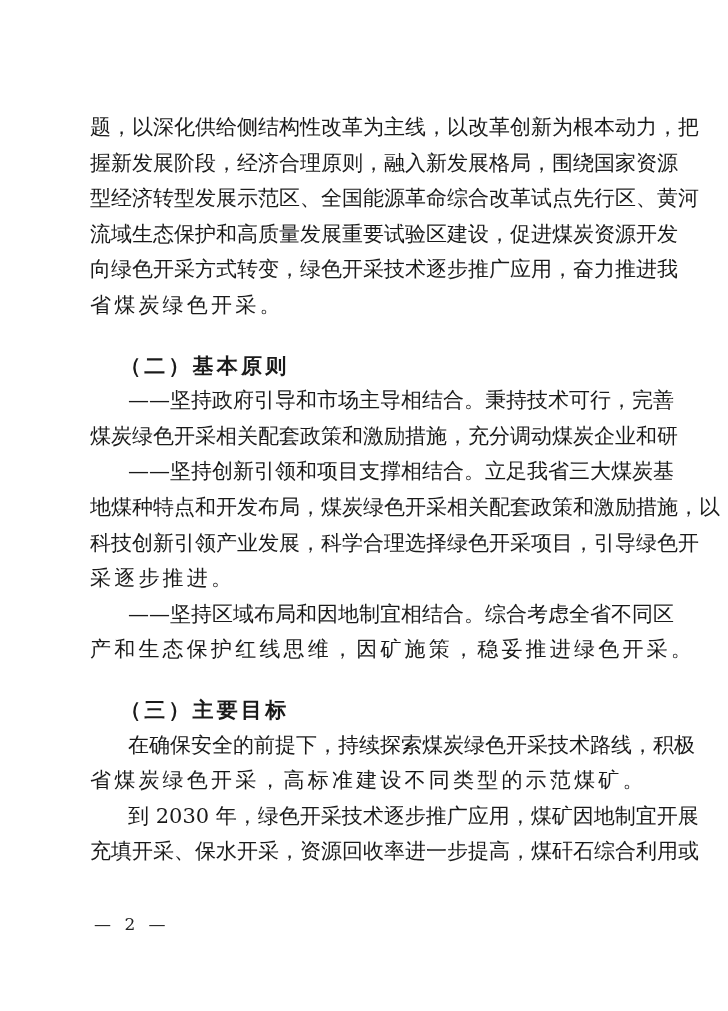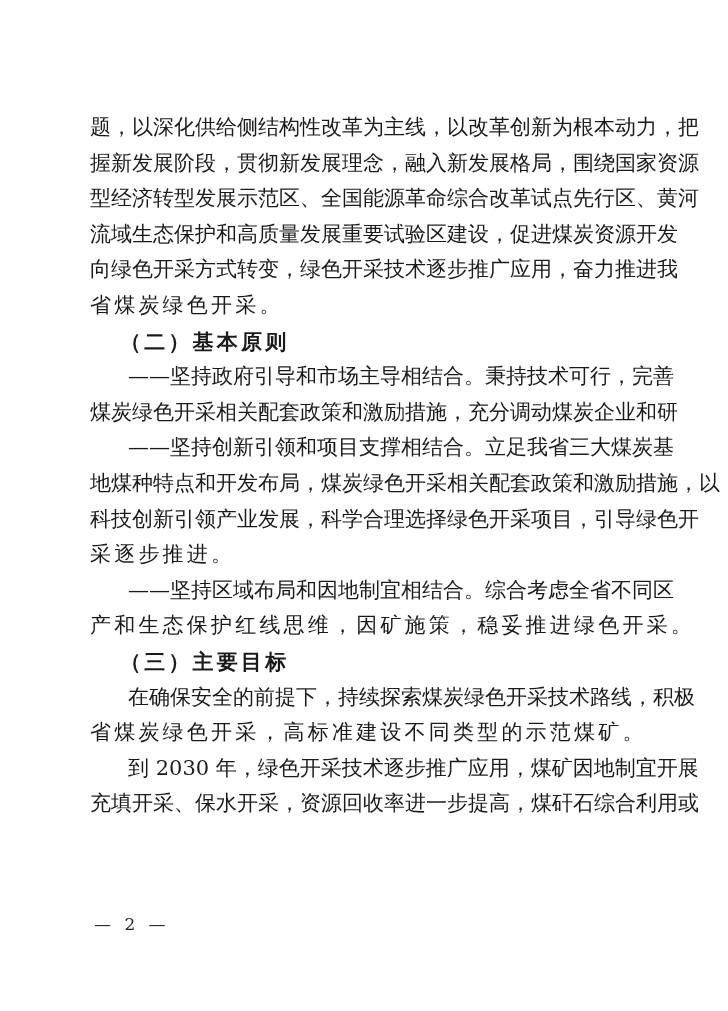--- a/index.html
+++ b/index.html
@@ -3,32 +3,32 @@
 <meta charset="utf-8">
 <style>
   html, body { margin:0; padding:0; background:#ffffff; }
   body { width:728px; height:1011px; position:relative; overflow:hidden;
          font-family:"DejaVu Serif","Liberation Serif",serif; color:#1a1a1a; }
   .page { position:absolute; left:90px; top:110px; width:548px; }
   .line { height:35.6px; line-height:35.6px; font-size:21px; white-space:nowrap;
           letter-spacing:3.2px; overflow:visible; }
   .just { text-align:justify; text-align-last:justify; letter-spacing:0; }
   .indent { padding-left:38px; }
-  .heading { font-weight:bold; }
+  .heading { font-weight:bold;margin-top:24px; }
   .footer { position:absolute; left:94px; top:914px; font-size:17px; letter-spacing:4px;
             font-family:"DejaVu Serif","Liberation Serif",serif; color:#222; }
 </style>
 </head>
 <body>
 
 <div class="page">
 
   <div>
     <div class="line just">题，以深化供给侧结构性改革为主线，以改革创新为根本动力，把</div>
-    <div class="line just">握新发展阶段，贯彻新发展理念，融入新发展格局，围绕国家资源</div>
+    <div class="line just">握新发展阶段，经济合理原则，融入新发展格局，围绕国家资源</div>
     <div class="line just">型经济转型发展示范区、全国能源革命综合改革试点先行区、黄河</div>
     <div class="line just">流域生态保护和高质量发展重要试验区建设，促进煤炭资源开发</div>
     <div class="line just">向绿色开采方式转变，绿色开采技术逐步推广应用，奋力推进我</div>
     <div class="line">省煤炭绿色开采。</div>
   </div>
 
   <div class="line heading indent" style="padding-left:30px">（二）基本原则</div>
 
   <div>
     <div class="line just indent">——坚持政府引导和市场主导相结合。秉持技术可行，完善</div>

